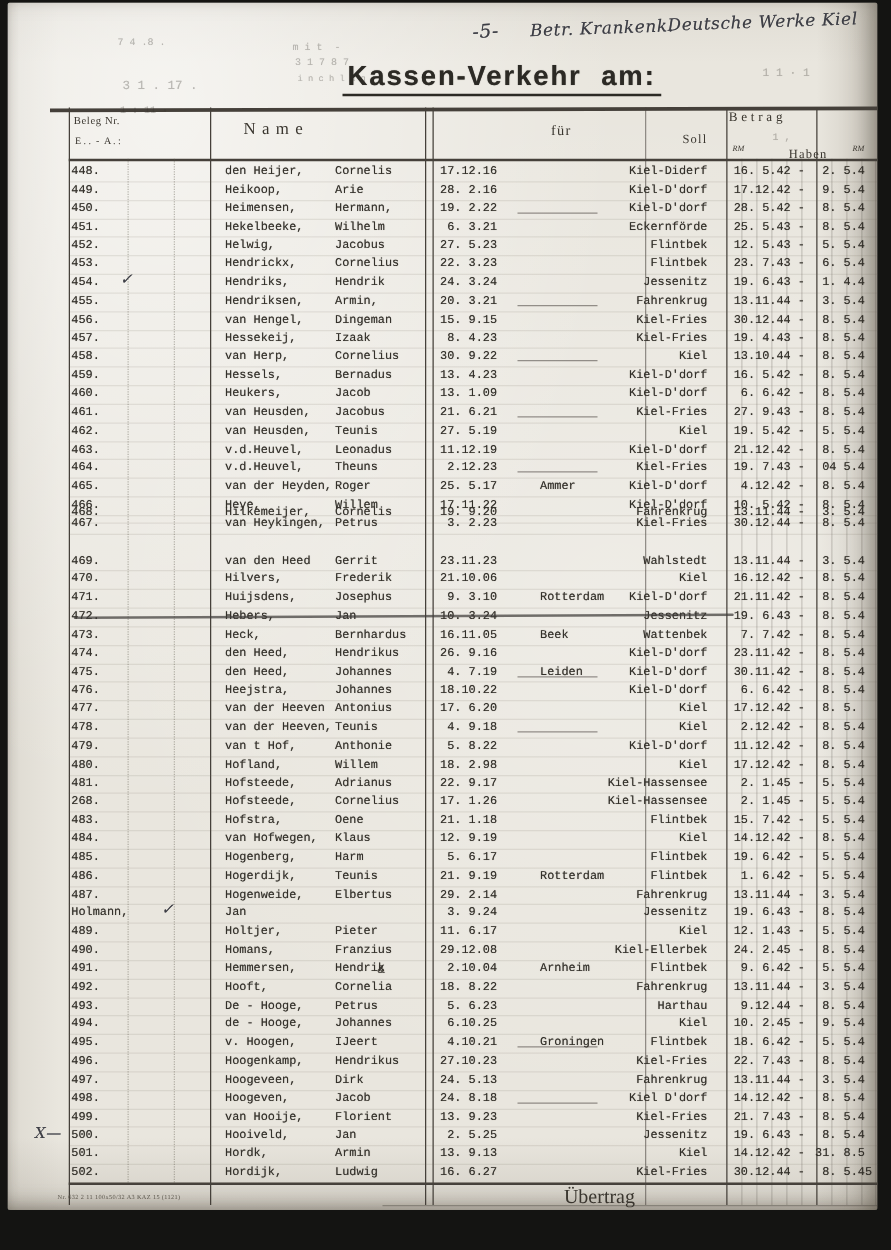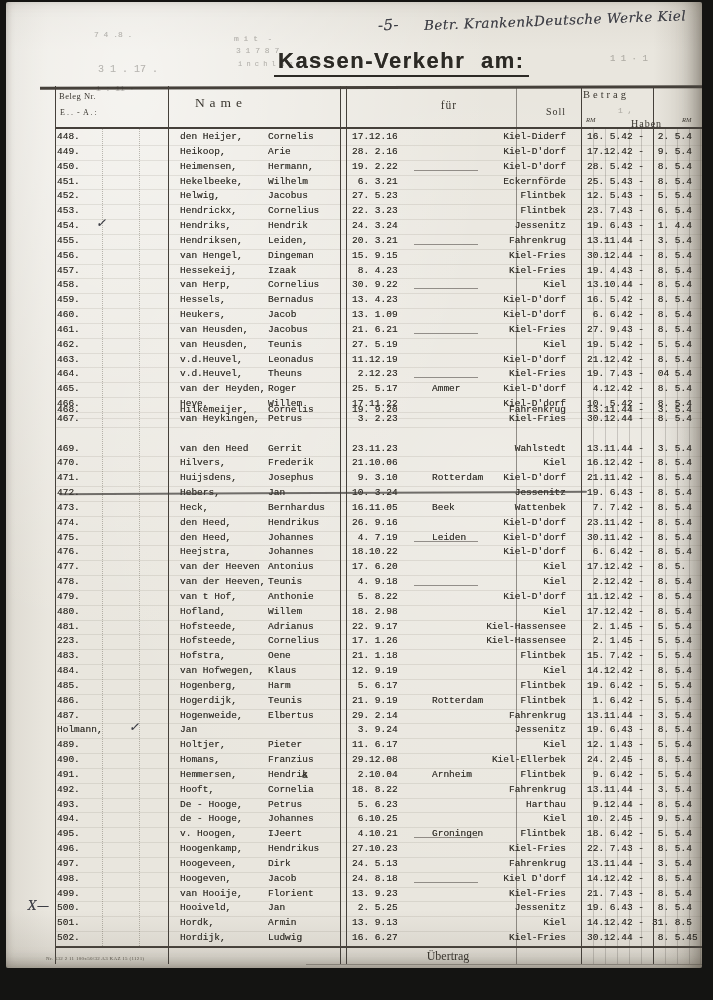--- a/index.html
+++ b/index.html
@@ -159,21 +159,21 @@
           <span class="gn">Hendrik</span>
           <span class="dt">24. 3.24</span>
           <span class="pl">Jessenitz</span>
           <span class="so">19. 6.43 -</span>
           <span class="hb"> 1. 4.4</span>
           <span class="ck hw">✓</span>
         </div>
         <div class="trow tw" style="top: 231.852px;">
           <span class="no">455.</span>
           <span class="sn">Hendriksen,</span>
-          <span class="gn">Leiden,</span>
+          <span class="gn">Armin,</span>
           <span class="dt">20. 3.21</span>
           <span class="pl">Fahrenkrug</span>
           <span class="so">13.11.44 -</span>
           <span class="hb"> 3. 5.4</span>
           <div class="ldr"></div>
         </div>
         <div class="trow tw" style="top: 246.688px;">
           <span class="no">456.</span>
           <span class="sn">van Hengel,</span>
           <span class="gn">Dingeman</span>
@@ -410,21 +410,21 @@
         <div class="trow tw" style="top: 617.588px;">
           <span class="no">481.</span>
           <span class="sn">Hofsteede,</span>
           <span class="gn">Adrianus</span>
           <span class="dt">22. 9.17</span>
           <span class="pl">Kiel-Hassensee</span>
           <span class="so"> 2. 1.45 -</span>
           <span class="hb"> 5. 5.4</span>
         </div>
         <div class="trow tw" style="top: 632.424px;">
-          <span class="no">223.</span>
+          <span class="no">268.</span>
           <span class="sn">Hofsteede,</span>
           <span class="gn">Cornelius</span>
           <span class="dt">17. 1.26</span>
           <span class="pl">Kiel-Hassensee</span>
           <span class="so"> 2. 1.45 -</span>
           <span class="hb"> 5. 5.4</span>
         </div>
         <div class="trow tw" style="top: 647.26px; font-family: Liberation Mono, monospace;">
           <span class="no">483.</span>
           <span class="sn">Hofstra,</span>
@@ -607,21 +607,21 @@
           <span class="no">502.</span>
           <span class="sn">Hordijk,</span>
           <span class="gn">Ludwig</span>
           <span class="dt">16. 6.27</span>
           <span class="pl">Kiel-Fries</span>
           <span class="so">30.12.44 -</span>
           <span class="hb"> 8. 5.45</span>
         </div>
       </div>
 
-    <span class="print" style="position:absolute;left:382px;top:947px;width:120px;text-align:center;font-size:12px;">Übertrag</span>
+    <span class="print" style="position:absolute;left:382px;top:947px;width:120px;text-align:right;font-size:16px;">Übertrag</span>
 
     <span style="position:absolute;left:40px;top:954px;font-size:5px;color:#59544a;
                  font-family:'Liberation Serif','DejaVu Serif',serif;letter-spacing:.3px;">Nr. 632 2 11 100x50/32 A3 KAZ 15 (1121)</span>
 
     <div id="ghosts">
         <span class="ghost tw" style="left: 88px; top: 28px; font-size: 8px;">7 4 .8 .</span>
         <span class="ghost tw" style="left: 90px; top: 46px; font-size: 8px; margin-top: 36px;">1 : 11 ·</span>
         <span class="ghost tw" style="left: 92px; top: 62px; font-size: 10px;">3 1 . 17 .</span>
         <span class="ghost tw" style="left: 228px; top: 32px; font-size: 8px;">m i t  -</span>
         <span class="ghost tw" style="left: 230px; top: 44px; font-size: 8px;">3 1 7 8 7</span>

